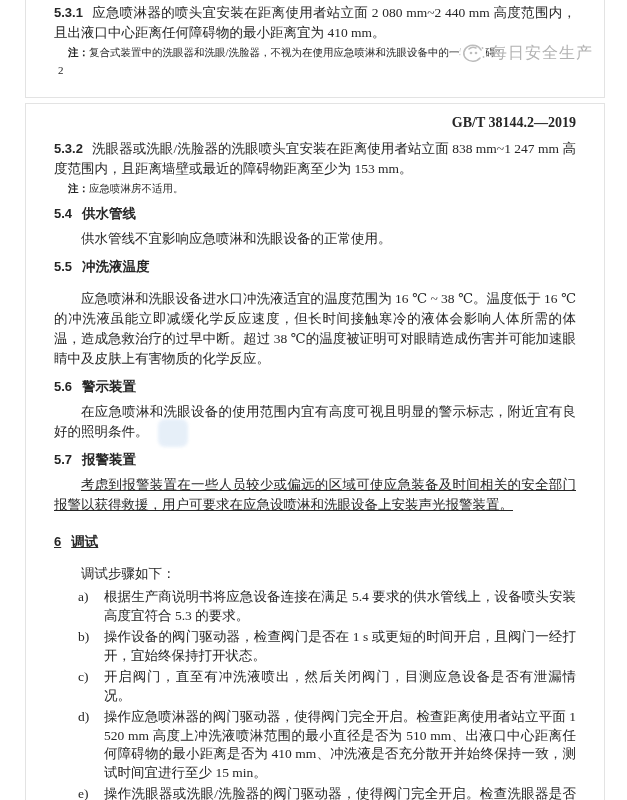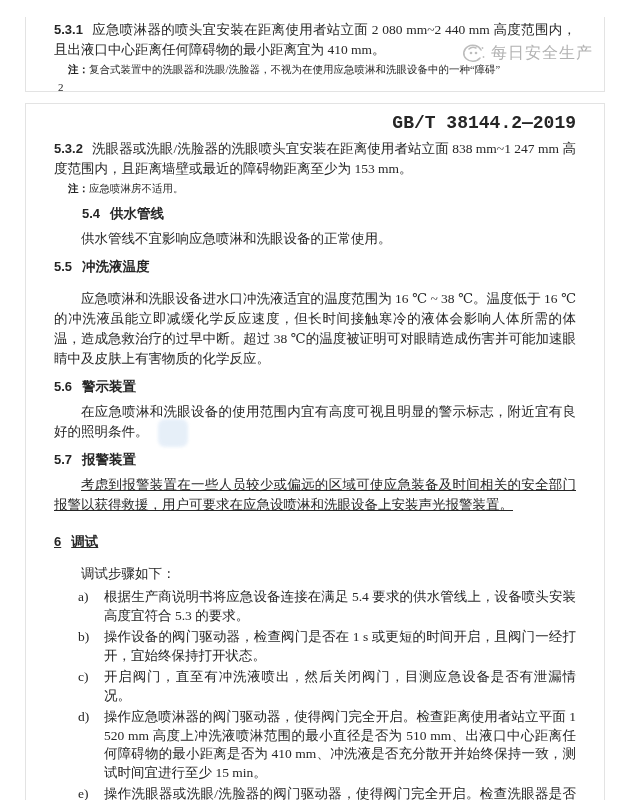--- a/index.html
+++ b/index.html
@@ -12,43 +12,43 @@
     font-family: "Liberation Serif", "DejaVu Serif", serif;
   }
   .scan-box {
     position: absolute;
     left: 25px;
     width: 580px;
     background: #fff;
     border: 1px solid #e3e3e3;
     color: #262626;
   }
-  #box-top  { top: 17px; height: 75px; border-top: 0; padding: 3px 28px 0 28px; }
+  #box-top  { top: 0; height: 98px; border-top: 0; padding: 3px 28px 0 28px; }
   #box-main { top: 103px; height: 712px; border-bottom: 0; padding: 9px 28px 0 28px; }
 
   .doc { font-size: 13.5px; line-height: 20px; text-align: justify; }
   .num  { font-weight: 700; font-family: "Liberation Sans", "DejaVu Sans", sans-serif; font-size: 13px; margin-right: 9px; }
   .h-title { font-weight: 700; }
   .heading { margin-top: 8px; font-size: 13.5px; line-height: 20px; }
   .heading .num { margin-right: 10px; }
   .ind { text-indent: 2em; }
 
   .doc-code {
     text-align: right; font-weight: 700;
-    font-family: Liberation Mono, monospace;
-    font-size: 18px; line-height: 20px; margin: 0;
+    font-family: Liberation Serif, serif;
+    font-size: 14px; line-height: 20px; margin: 0;
   }
 
   .note { font-size: 10.5px; line-height: 15px; margin: 2px 0 0 14px; text-align: left; }
   .note-label { font-weight: 700; }
   .pgnum { font-size: 11px; line-height: 14px; margin: 3px 0 0 4px; }
 
   .m532 { margin-top: 6px; }
   .m533 { margin-top: 2px; }
-  .mh54 { margin-top: 8px; margin-left: 28px; }  .mp54 { margin-top: 5px; }
+  .mh54 { margin-top: 8px; }  .mp54 { margin-top: 5px; }
   .mh55 { margin-top: 8px; }  .mp55 { margin-top: 12px; }
   .mh56 { }  .mp56 { margin-top: 5px; }
   .mh57 { margin-top: 8px; }  .mp57 { margin-top: 5px; }
   .mh6  { margin-top: 17px; text-decoration: underline; } .mp6  { margin-top: 12px; }
 
   .step-list { margin-top: 4px; }
   .li { display: flex; margin: 0 0 3px 24px; font-size: 13.5px; line-height: 18.5px; }
   .li-label { flex: 0 0 26px; }
   .li-text  { flex: 1; text-align: justify; }
 

